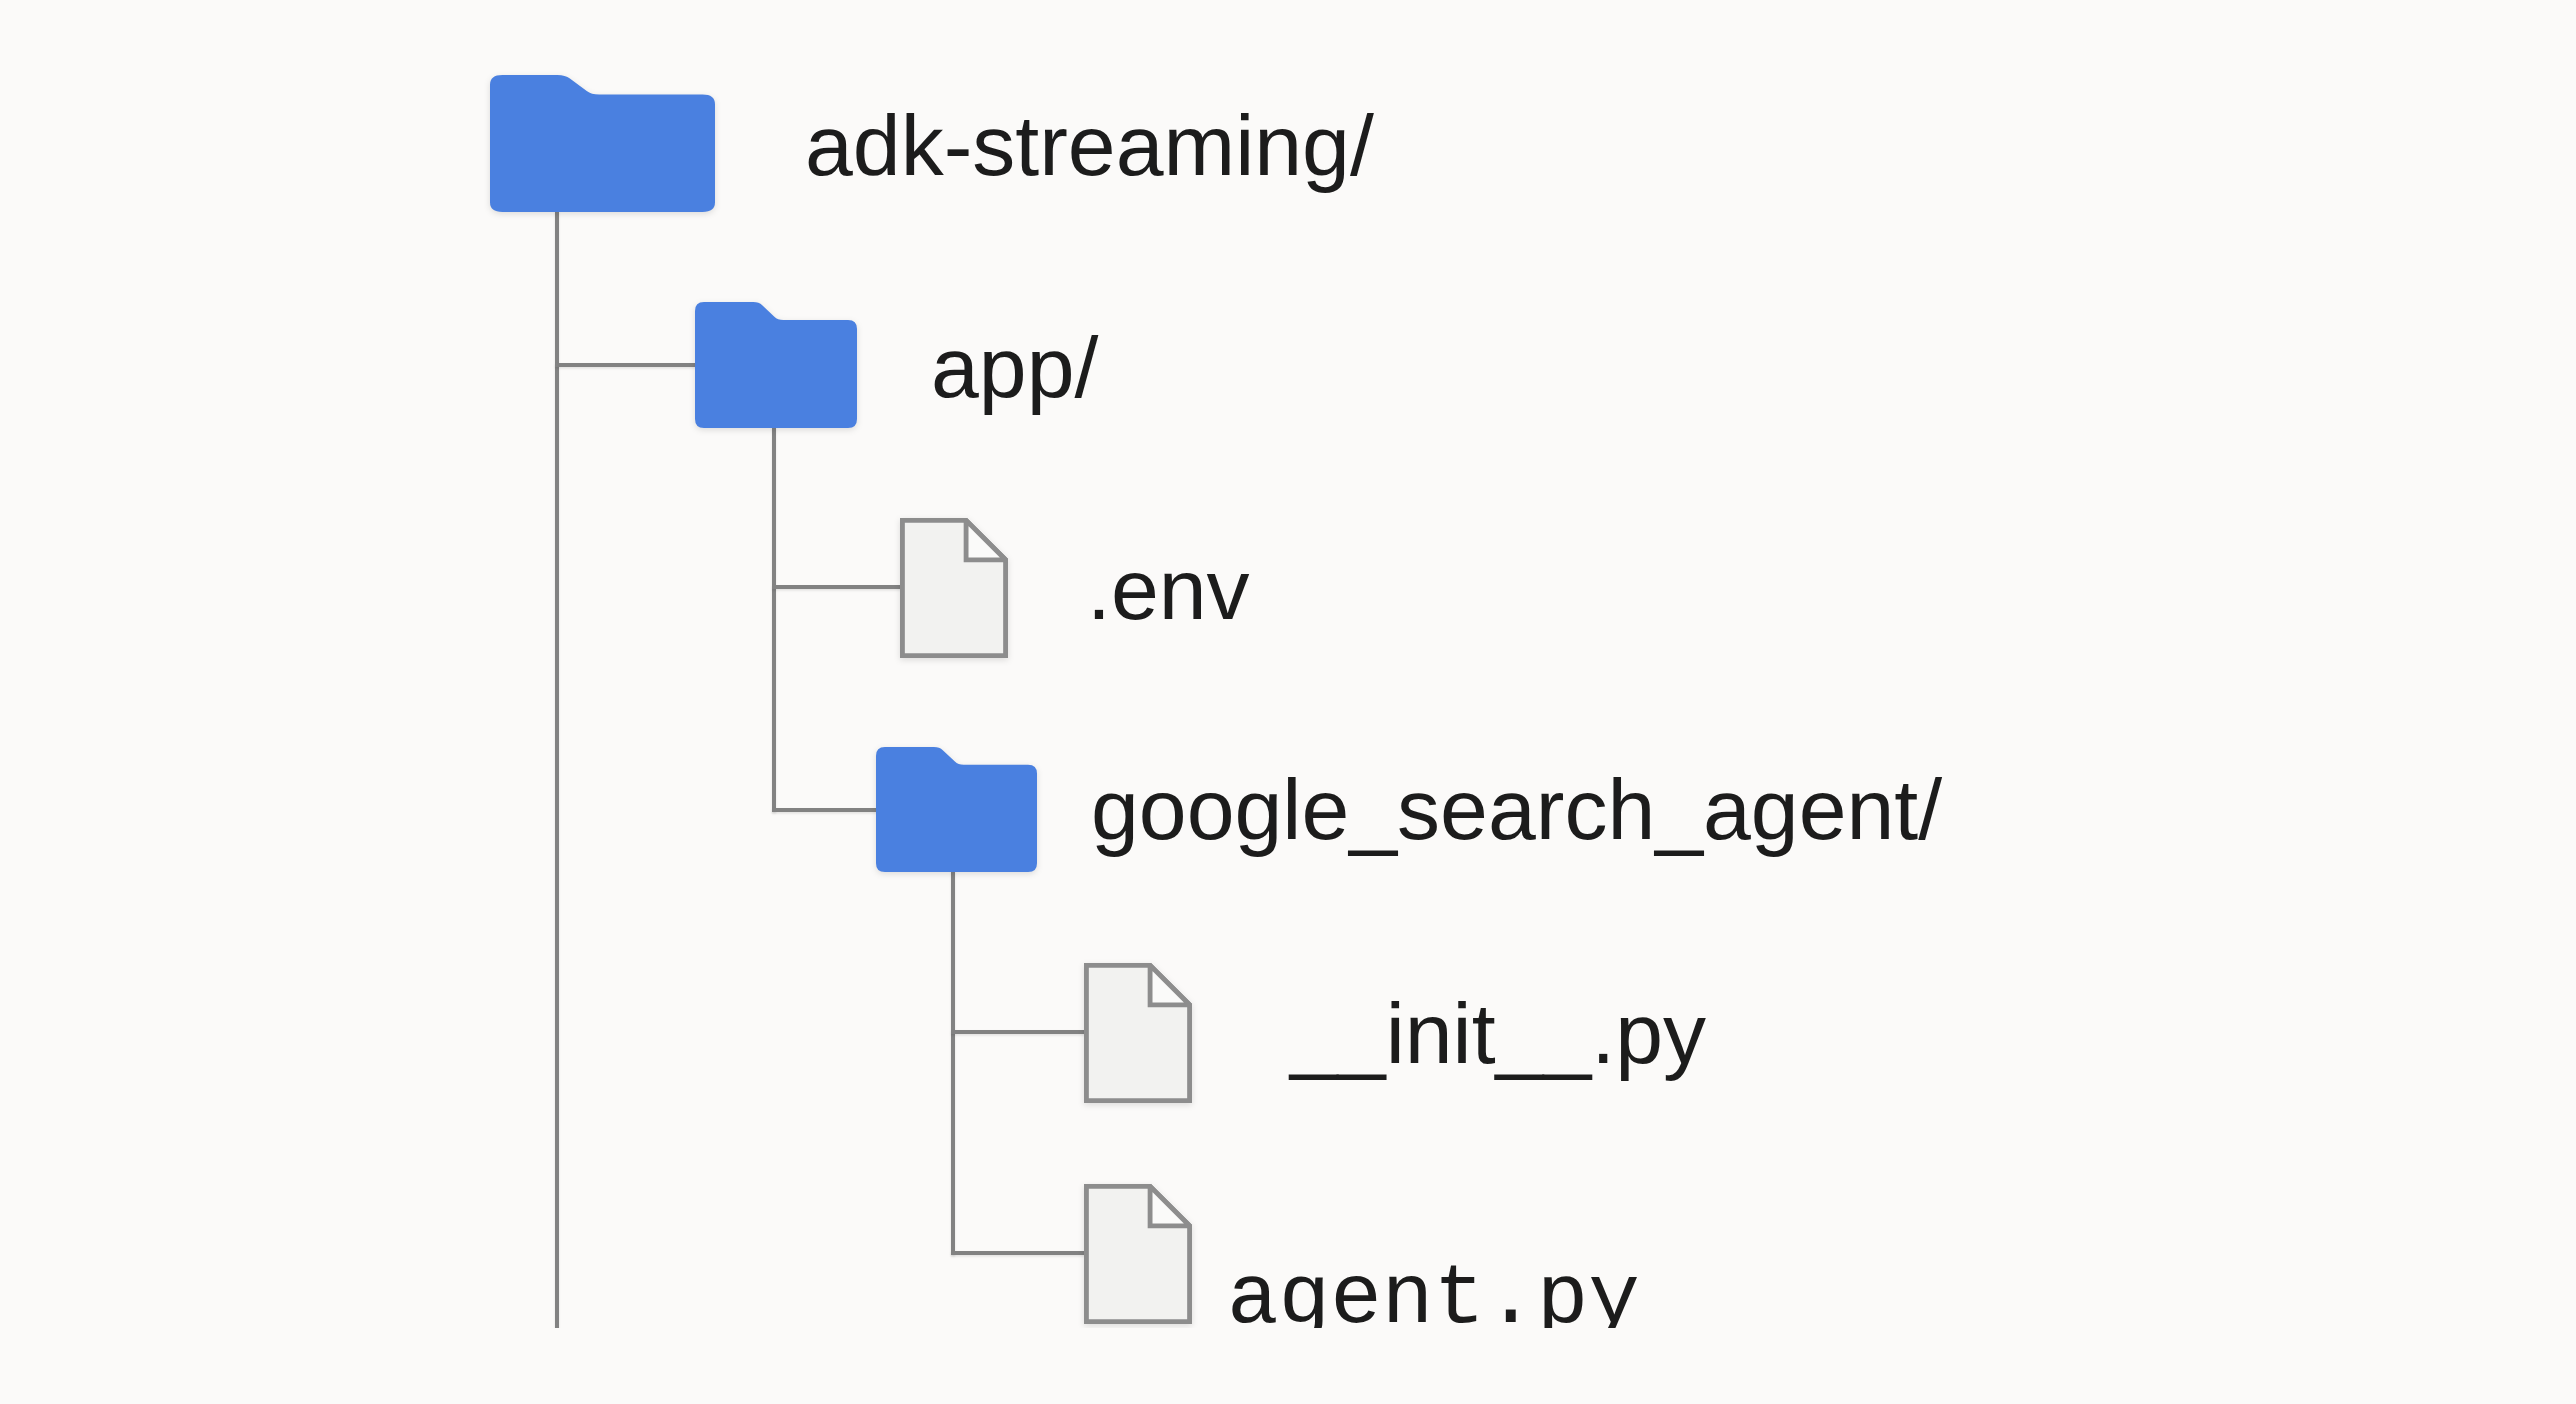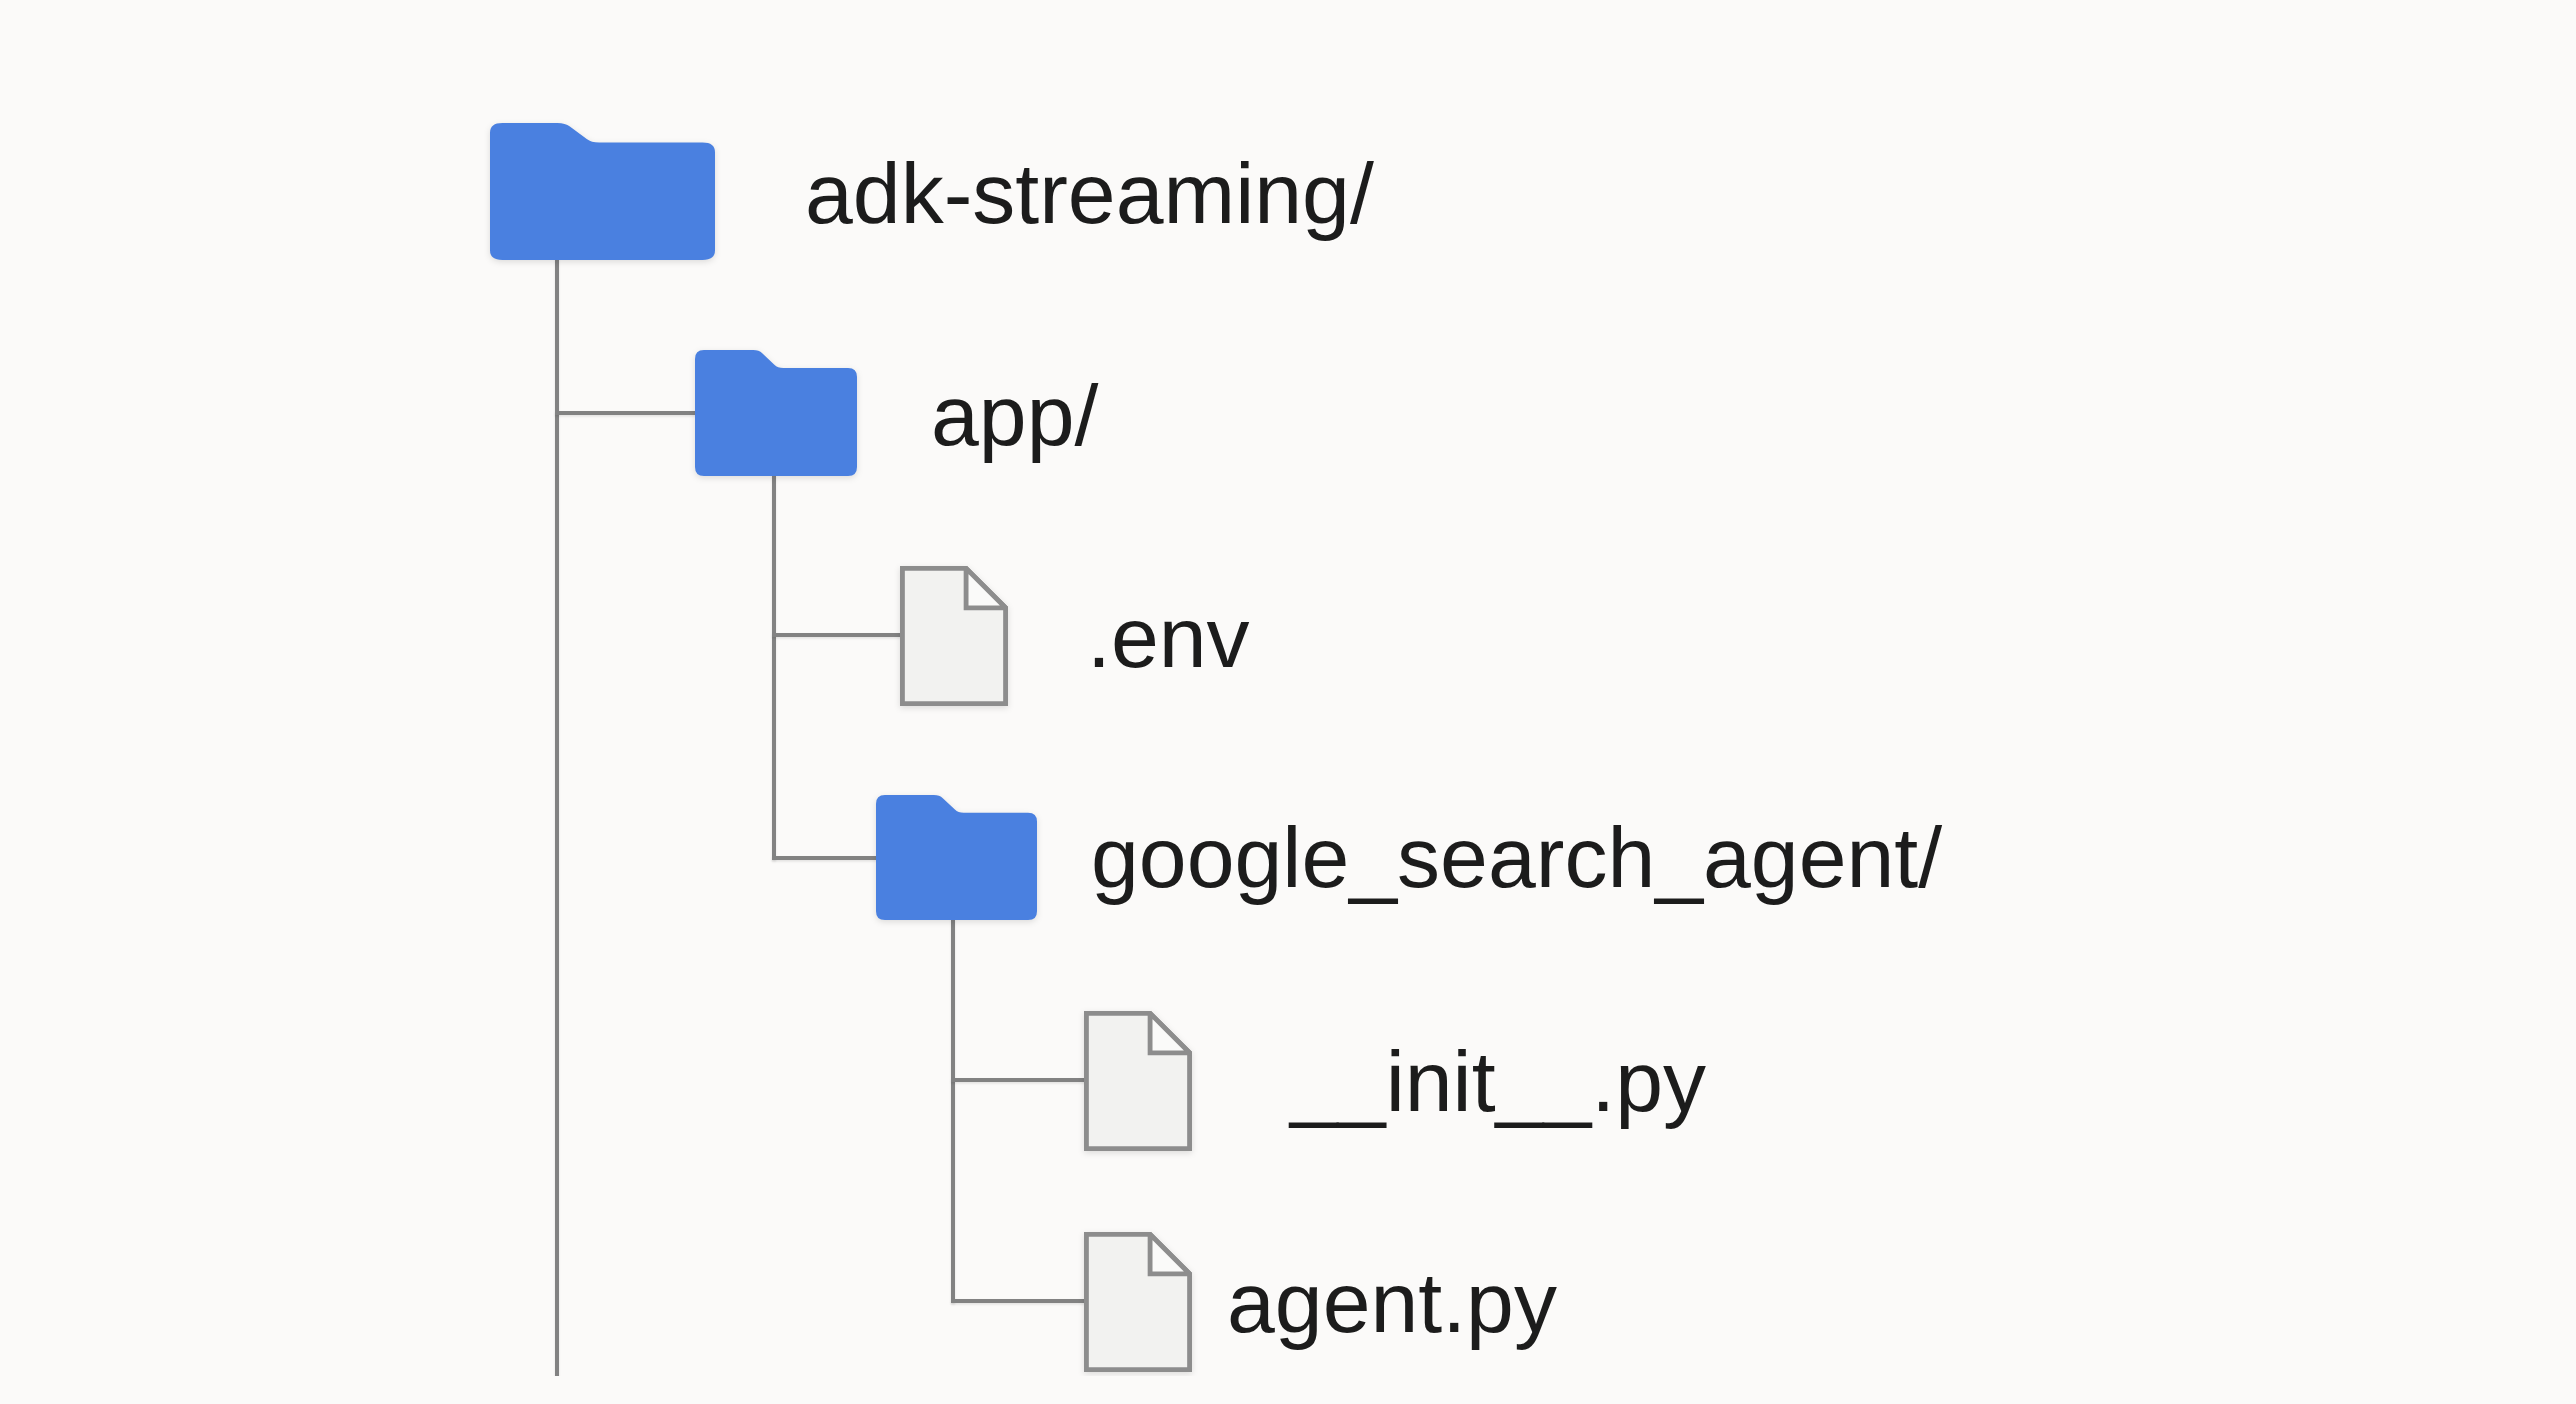--- a/index.html
+++ b/index.html
@@ -7,21 +7,20 @@
     padding: 0;
     background: #fbfaf9;
   }
   .canvas {
     position: relative;
     width: 2576px;
     height: 1328px;
     background: var(--bg, #fbfaf9);
     overflow: hidden;
     font-family: "Liberation Sans", "DejaVu Sans", sans-serif;
-    margin-top: 48px;
   }
   .connector {
     position: absolute;
     background: var(--line, #828282);
     box-shadow: 0 1.6px 2.4px rgba(0,0,0,0.10);
   }
   .icon {
     position: absolute;
   }
   .icon svg {
@@ -122,17 +121,17 @@
     <div class="node-label" style="left:1290px; top:1033px;">__init__.py</div>
   </div>
 
   <div class="tree-node">
     <span class="icon" style="left:1084px; top:1184px; width:108px; height:140px;">
       <svg viewBox="0 0 134 174" preserveAspectRatio="none">
         <path class="file-body" d="M 3,3 H 82 L 131,52 V 171 H 3 Z"></path>
         <path class="file-flap" d="M 82,3 V 52 H 131 Z"></path>
       </svg>
     </span>
-    <div class="node-label" style="left:1227px; top:1254px;">agent.py</div>
+    <div class="node-label" style="left:1227px; top:1299px;font-family:Liberation Mono, monospace;">agent.py</div>
   </div>
 
 </div>
 
 
 </body></html>

